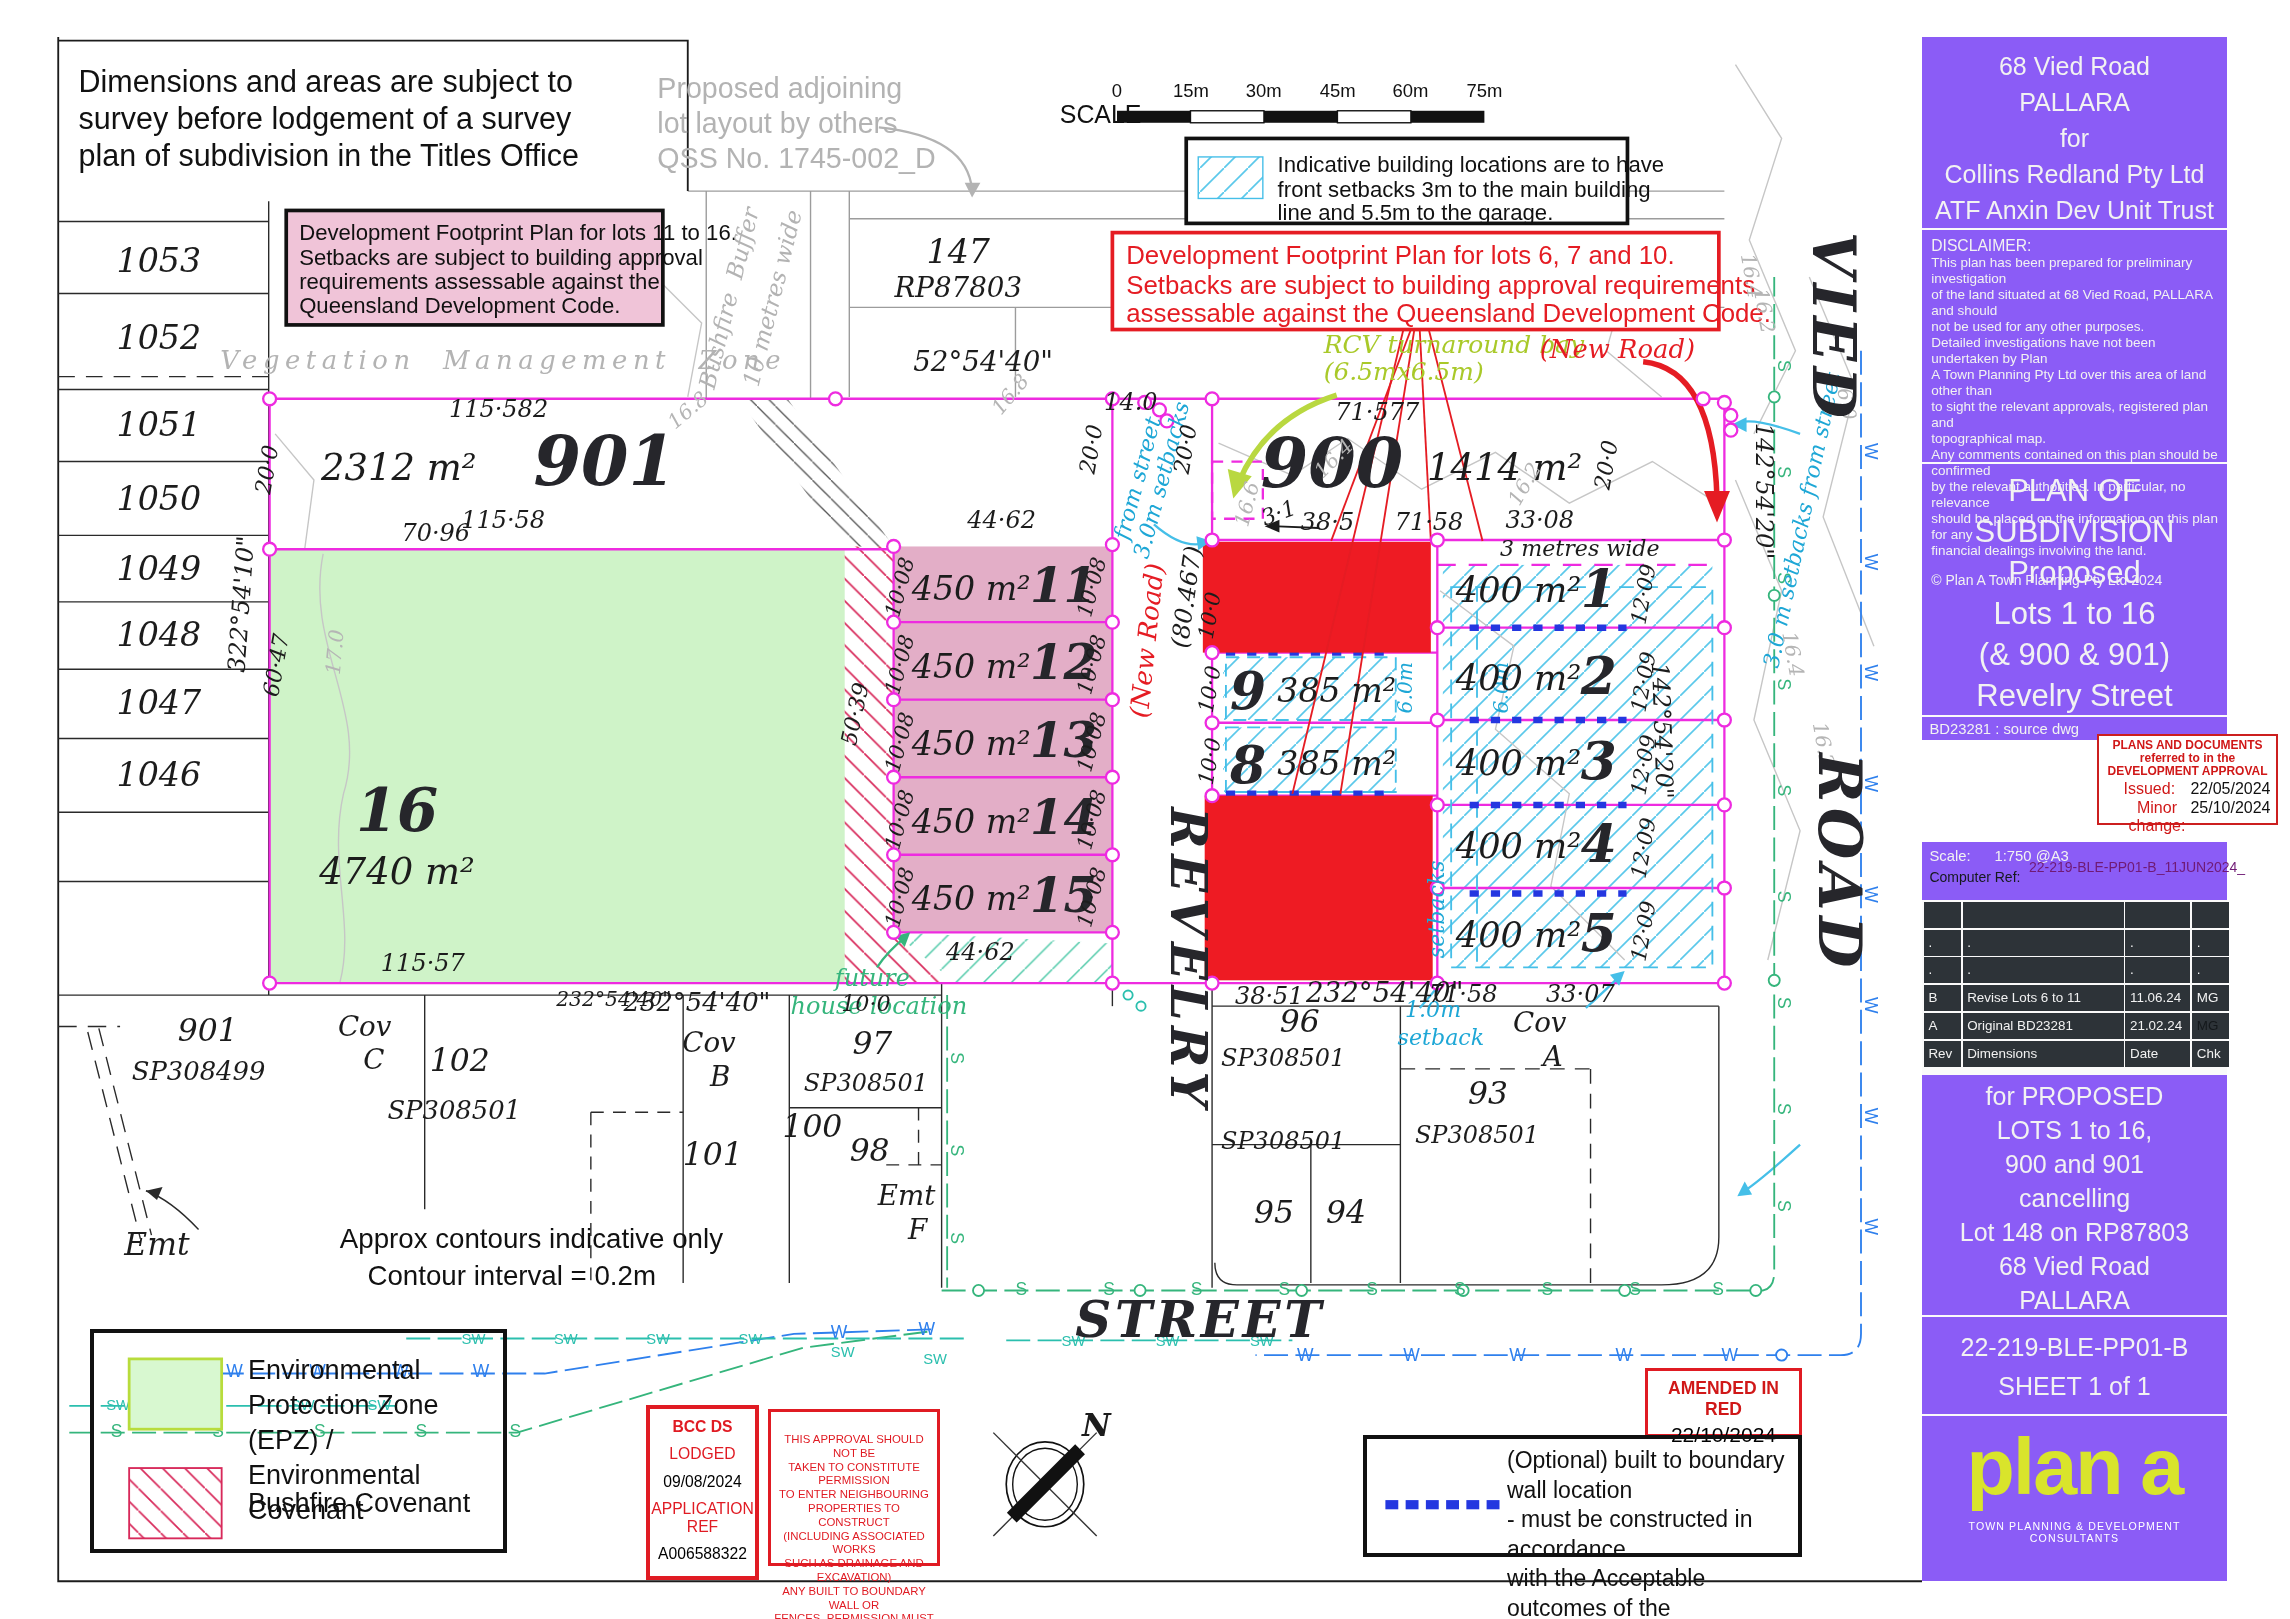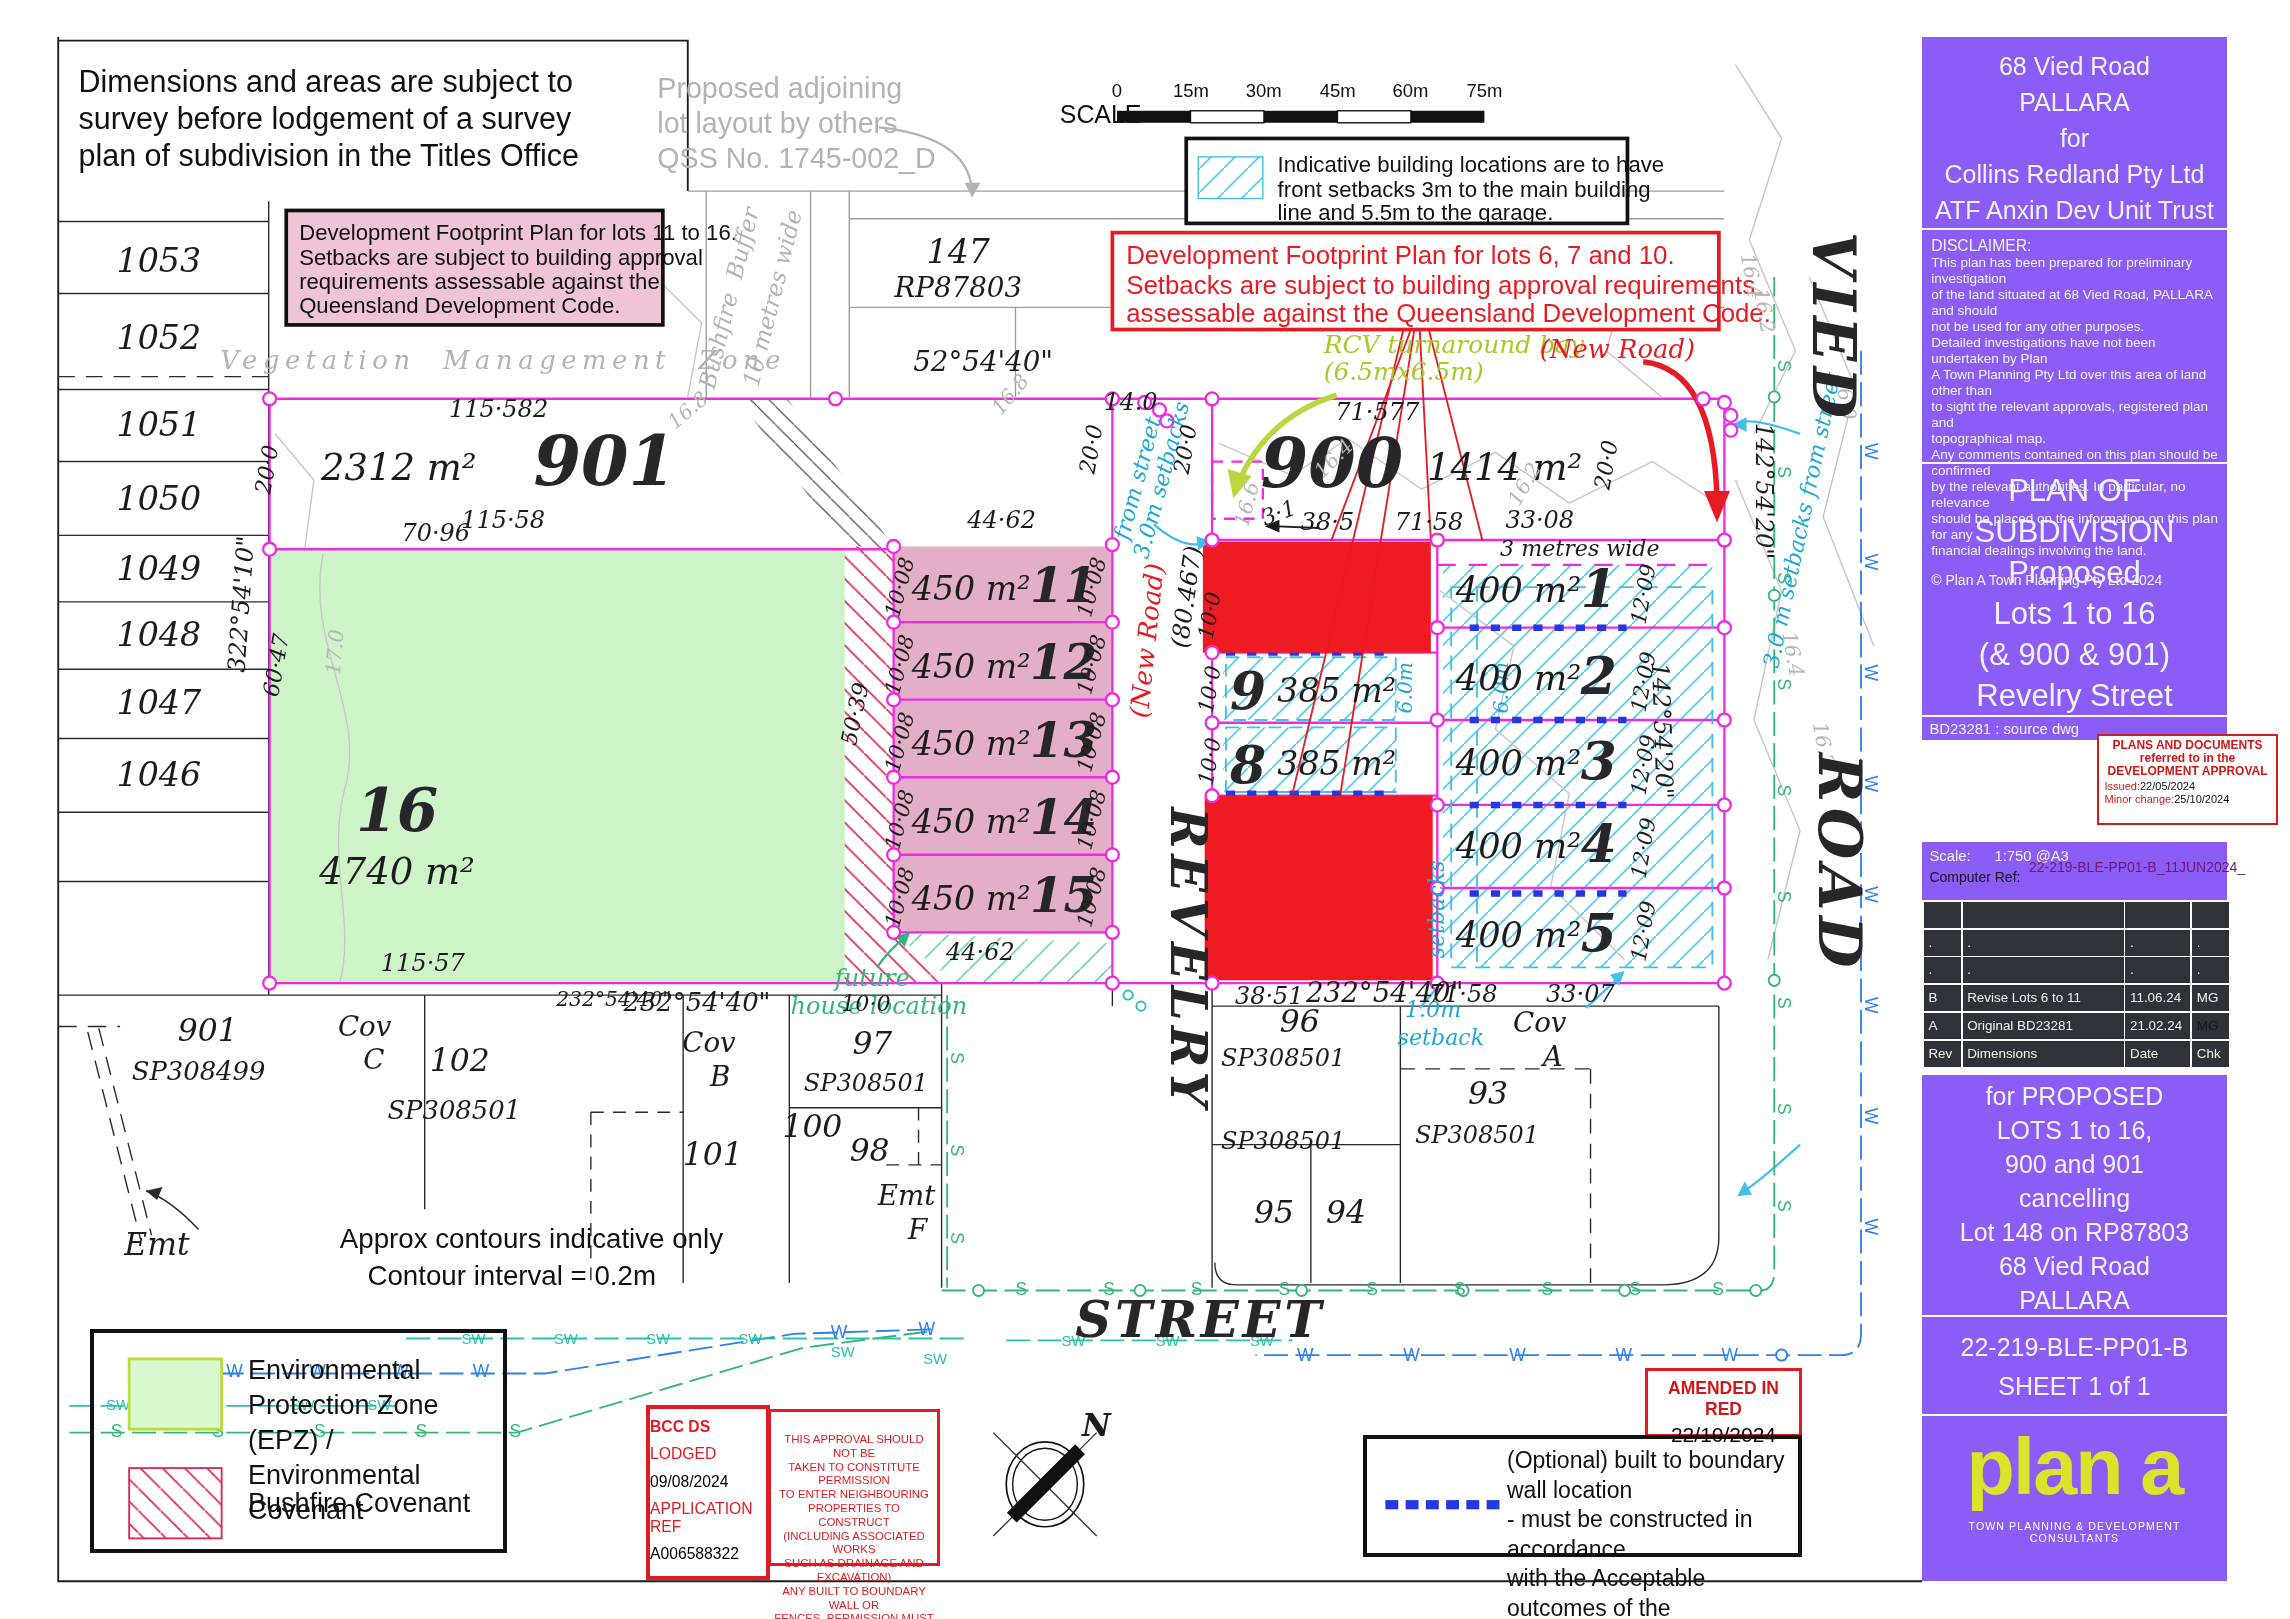--- a/index.html
+++ b/index.html
@@ -53,27 +53,27 @@
   #tb-desc{top:1036px;height:243px;text-align:center;font-size:25px;line-height:34px;padding-top:3.7px;}
   #tb-sheet{top:1278px;height:99px;text-align:center;font-size:25px;line-height:39px;padding-top:11px;}
   #tb-logo{top:1377px;height:167px;text-align:center;}
   #tb-logo .lw{font-size:79px;font-weight:bold;color:#d9e42b;letter-spacing:-1.8px;line-height:102px;}
   #tb-logo .la{margin-left:18.5px;}
   #tb-logo .tag{font-size:10.6px;color:#fff;letter-spacing:1.1px;margin-top:1.8px;}
 
   #stampDA{position:absolute;left:2097px;top:734px;width:181px;height:91px;background:#fff;
      border:2.8px solid #cc1f1f;box-sizing:border-box;text-align:center;padding-top:2.8px;}
   #stampDA .h{color:#d01818;font-size:12px;font-weight:bold;line-height:13px;}
-  #stampDA .r{display:flex;justify-content:flex-start;padding:1.8px 5.5px 0 5.5px;font-size:11px;}
+  #stampDA .r{display:flex;justify-content:space-between;padding:1.8px 5.5px 0 5.5px;font-size:16px;margin-left:19px;}
   #stampDA .r .lab{color:#d01818;}
   #stampDA .r .val{color:#111;}
   #refval{position:absolute;left:2029px;top:859px;font-size:14px;color:#701a75;white-space:nowrap;}
 
-  #bccbox{position:absolute;left:646px;top:1405px;width:124px;height:175px;border:4.6px solid #e01b23;
-     box-sizing:border-box;font-size:15.7px;}
+  #bccbox{position:absolute;left:646px;top:1405px;width:113px;height:175px;border:4.6px solid #e01b23;
+     box-sizing:border-box;text-align:center;font-size:15.7px;}
   #bccbox .rd{color:#e01b23;}
   #bccbox .b{font-weight:bold;}
   #bccbox div{margin-top:9.2px;}
   #appbox{position:absolute;left:768px;top:1409px;width:172px;height:157px;border:3.7px solid #e01b23;
      box-sizing:border-box;color:#e01b23;font-size:11.4px;line-height:13.8px;text-align:center;
      white-space:pre-line;padding-top:21px;}
   #amended{position:absolute;left:1645px;top:1368px;width:157px;height:69px;border:3.7px solid #e01b23;
      box-sizing:border-box;text-align:center;}
   #amended .a1{color:#d01818;font-weight:bold;font-size:17.5px;margin-top:7.4px;}
   #amended .a2{font-size:21px;margin-top:2.8px;}

